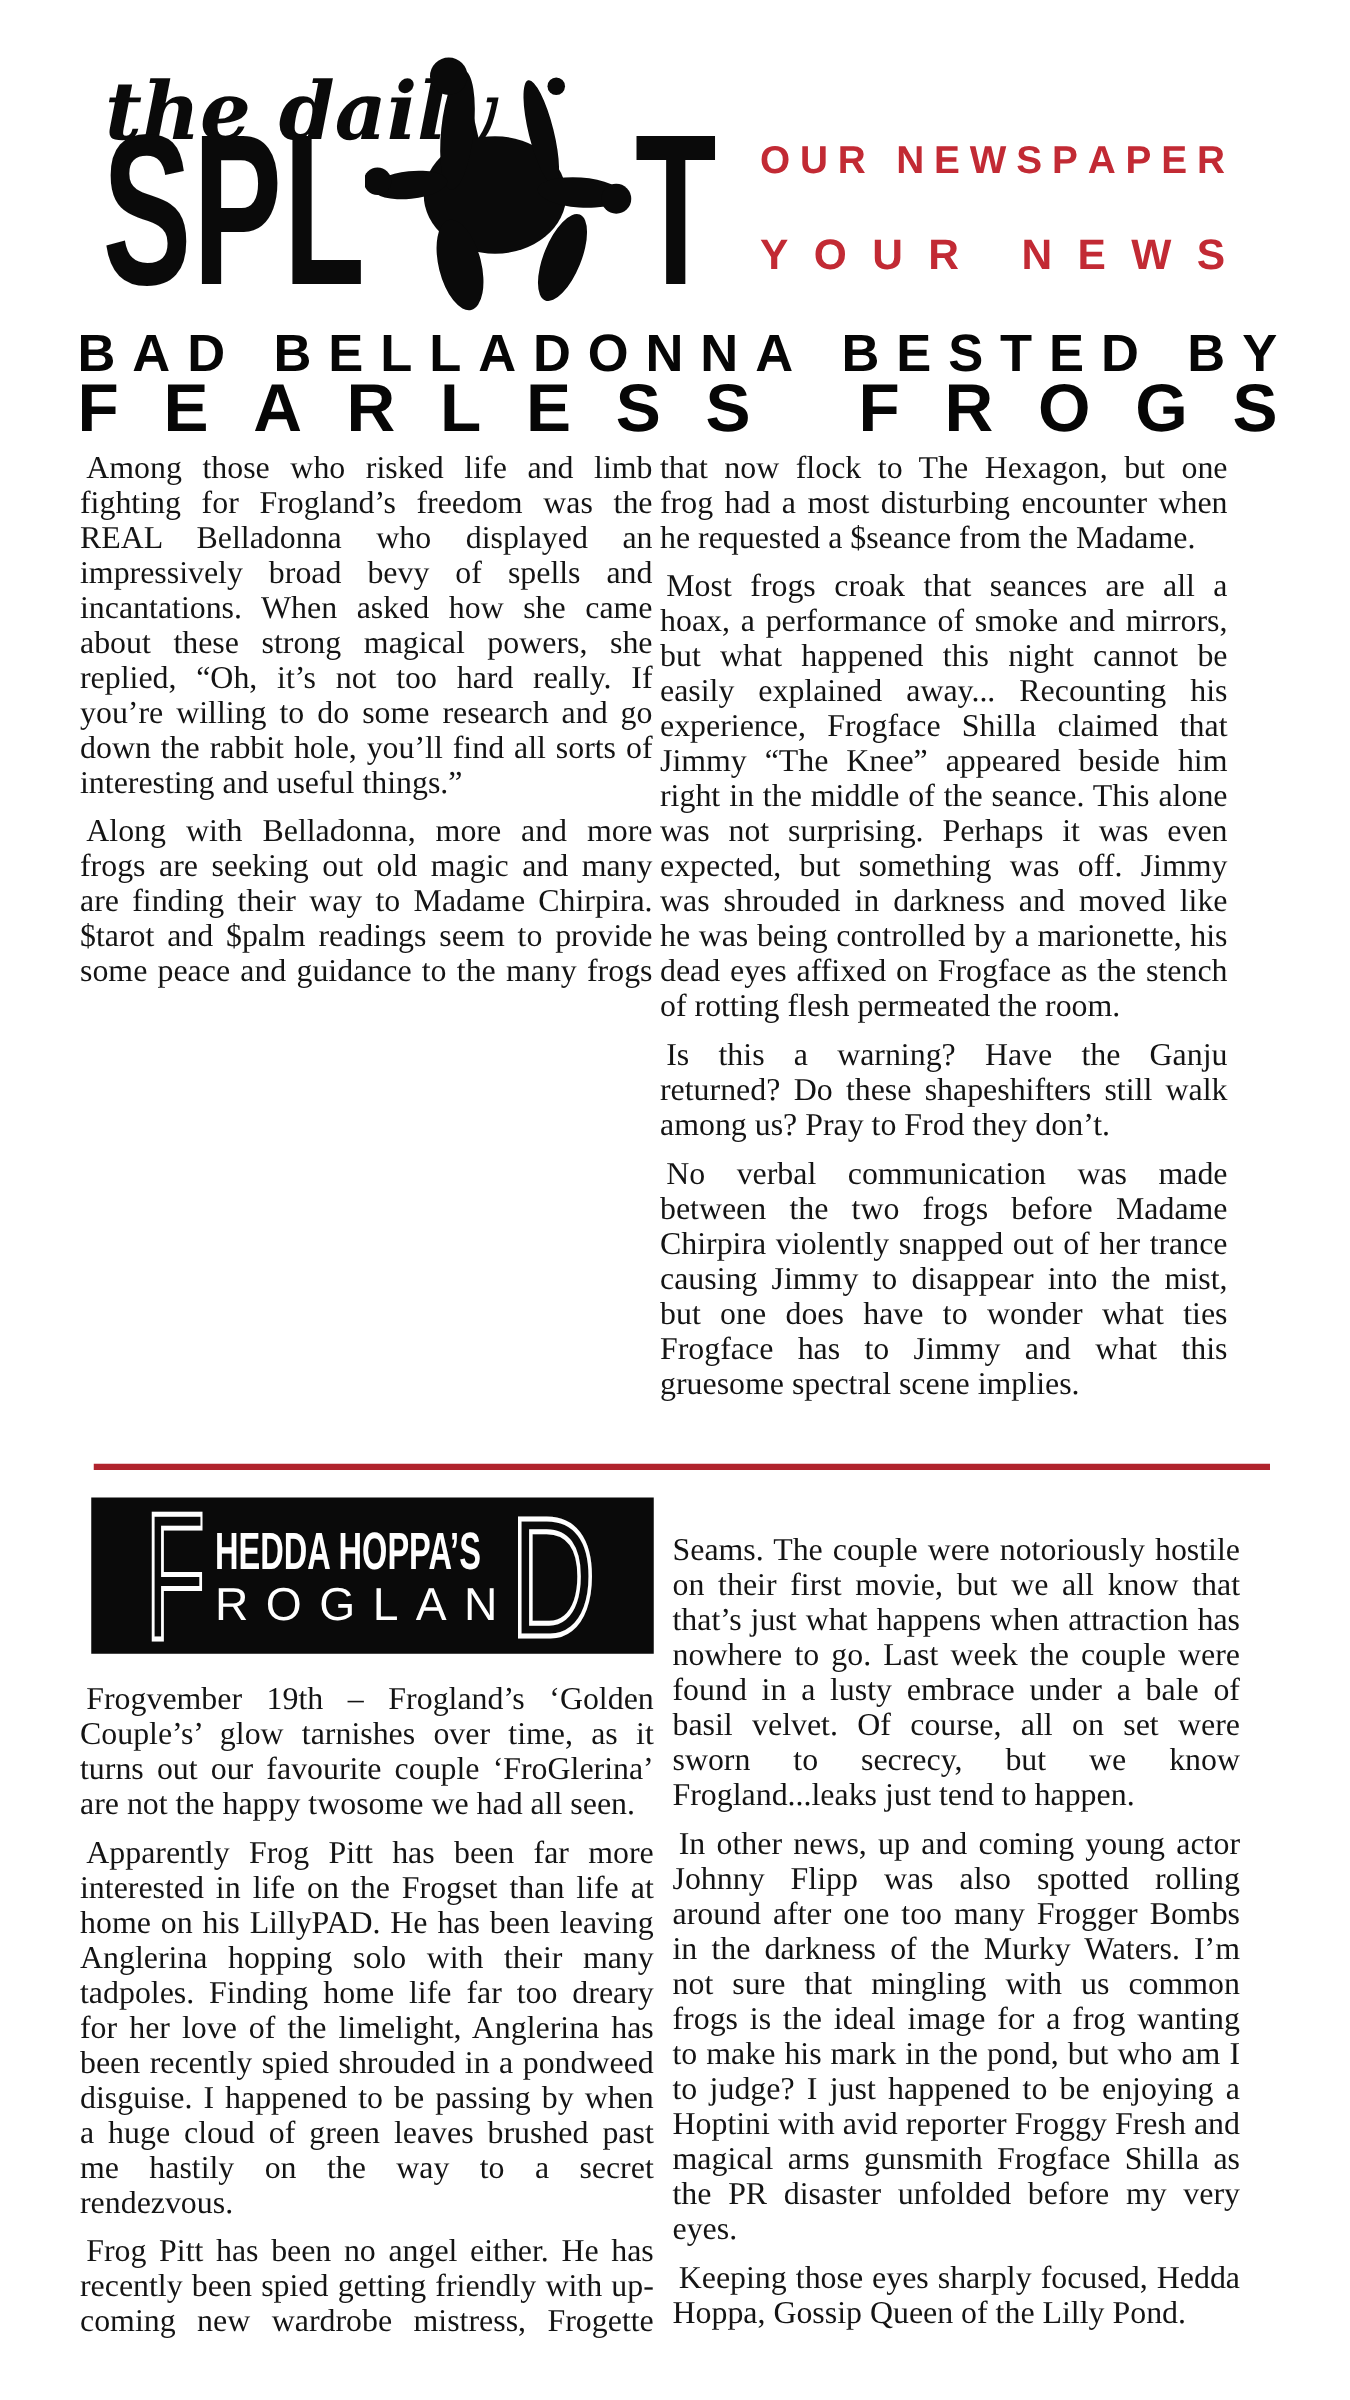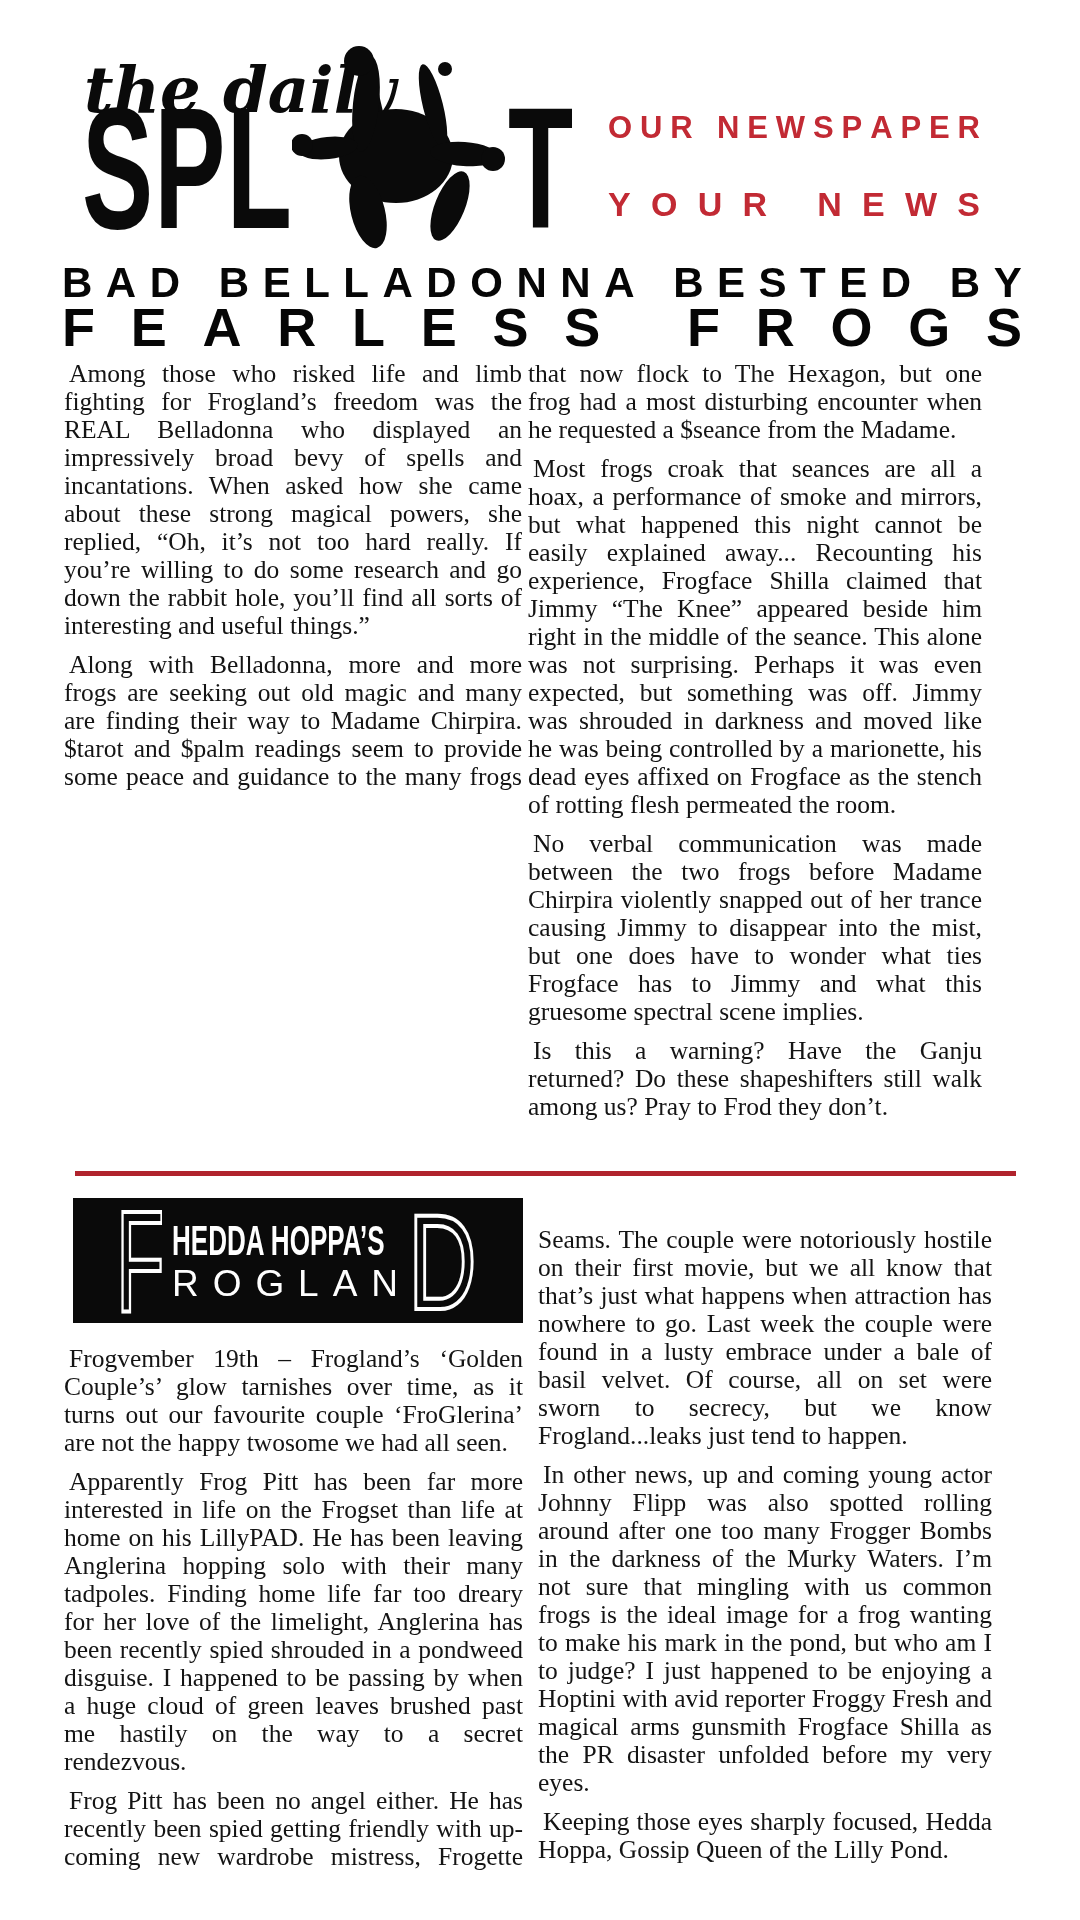--- a/index.html
+++ b/index.html
@@ -153,22 +153,22 @@
         <span>S</span>
       </div>
 
     <div class="col a1L">
       <p>Among those who risked life and limb fighting for Frogland’s freedom was the REAL Belladonna who displayed an impressively broad bevy of spells and incantations. When asked how she came about these strong magical powers, she replied, “Oh, it’s not too hard really. If you’re willing to do some research and go down the rabbit hole, you’ll find all sorts of interesting and useful things.”</p>
       <p class="cont">Along with Belladonna, more and more frogs are seeking out old magic and many are finding their way to Madame Chirpira. $tarot and $palm readings seem to provide some peace and guidance to the many frogs</p>
     </div>
     <div class="col a1R">
       <p class="nocap">that now flock to The Hexagon, but one frog had a most disturbing encounter when he requested a $seance from the Madame.</p>
       <p>Most frogs croak that seances are all a hoax, a performance of smoke and mirrors, but what happened this night cannot be easily explained away... Recounting his experience, Frogface Shilla claimed that Jimmy “The Knee” appeared beside him right in the middle of the seance. This alone was not surprising. Perhaps it was even expected, but something was off. Jimmy was shrouded in darkness and moved like he was being controlled by a marionette, his dead eyes affixed on Frogface as the stench of rotting flesh permeated the room.</p>
+      <p>Is this a warning? Have the Ganju returned? Do these shapeshifters still walk among us? Pray to Frod they don’t.</p>
       <p>No verbal communication was made between the two frogs before Madame Chirpira violently snapped out of her trance causing Jimmy to disappear into the mist, but one does have to wonder what ties Frogface has to Jimmy and what this gruesome spectral scene implies.</p>
-      <p>Is this a warning? Have the Ganju returned? Do these shapeshifters still walk among us? Pray to Frod they don’t.</p>
     </div>
   </section>
 
   <div class="rule"></div>
 
   <section>
     <div class="col a2L">
       <div class="banner">
         <svg width="48" height="108" viewBox="0 0 48 108" aria-hidden="true">
           <text transform="translate(2,104) scale(0.55,1)" font-family="Liberation Sans, sans-serif" font-size="145" fill="none" stroke="#ffffff" stroke-width="4">F</text>

